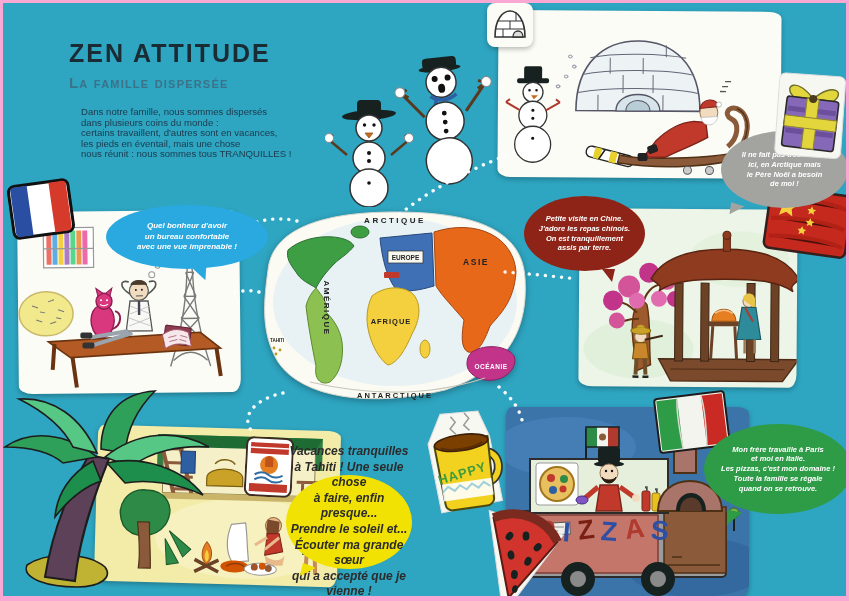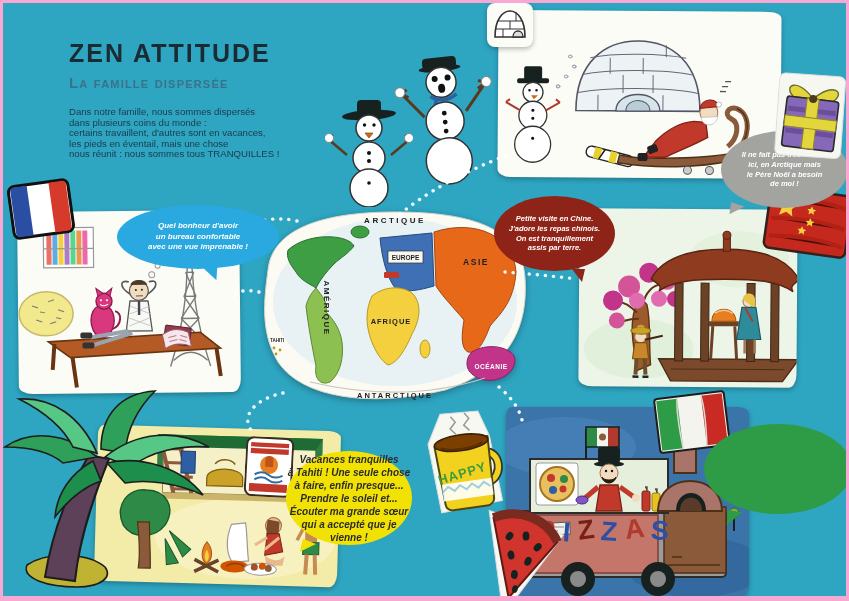--- a/index.html
+++ b/index.html
@@ -5,21 +5,21 @@
   html,body{margin:0;padding:0;background:#e9e9e9;}
   *{box-sizing:border-box;}
   .page{position:relative;width:849px;height:601px;background:#f9a8d4;overflow:hidden;
         font-family:Liberation Sans, sans-serif;}
   .canvas{position:absolute;left:3px;top:3px;right:3px;bottom:5px;background:#2EA5C1;overflow:hidden;}
 
   
   .header{position:absolute;left:66px;top:36px;width:270px;color:#1d3a4d;z-index:2;}
   .title{font-size:25px;font-weight:bold;letter-spacing:2px;color:#1b2b33;margin:0 0 6px 0;}
   .subtitle{font-size:15px;font-weight:bold;font-variant:small-caps;letter-spacing:1.2px;color:#3a7389;margin:0 0 16px 0;}
-  .para{font-size:9.6px;line-height:10.6px;white-space:pre-line;margin:0 0 9px 0;color:#1d3a4d;}
+  .para{font-size:9.6px;line-height:10.6px;white-space:pre-line;margin:0 0 9px 12px;color:#1d3a4d;}
 
   .paper{position:absolute;background:#FCFCF7;box-shadow:0 2px 5px rgba(0,0,0,.28);
          border-radius:6px 12px 8px 14px / 10px 7px 13px 8px;z-index:2;}
   .paper svg{position:absolute;left:0;top:0;}
 
   .bubble{position:absolute;display:flex;align-items:center;justify-content:center;text-align:center;
           font-style:italic;font-weight:bold;border-radius:50%;z-index:6;}
   .bubble-text{white-space:pre-line;line-height:1.3;}
   .tail{position:absolute;width:0;height:0;border-style:solid;}
 
@@ -547,51 +547,56 @@
     <g fill="none" stroke="#fff" stroke-width="3.4" stroke-linecap="round" stroke-dasharray="0.1 8" opacity=".95">
       <path d="M397 211 C422 191 455 170 520 146"></path>
       <path d="M294 218 C276 214 260 216 246 222"></path>
       <path d="M256 289 C248 287 240 287 232 290"></path>
       <path d="M502 269 C526 271 550 273 574 276"></path>
       <path d="M280 390 C252 396 234 414 252 432"></path>
       <path d="M496 384 C510 396 518 408 520 422"></path>
     </g>
   </svg>
 
-  <div class="bubble" style="left:114px;top:202px;width:162px;height:64px;background:#29A9E0;color:#fff;font-size:8px;">
+  <div class="bubble" style="left:103px;top:202px;width:162px;height:64px;background:#29A9E0;color:#fff;font-size:8px;">
     <span class="tail" style="left:88px;bottom:-12px;border-width:14px 4px 0 10px;border-color:#29A9E0 transparent transparent transparent;transform:rotate(-12deg);"></span>
     <span class="bubble-text">Quel bonheur d'avoir
 un bureau confortable
 avec une vue imprenable !</span>
   </div>
 
   <div class="bubble" style="left:718px;top:128px;width:127px;height:77px;background:#A3A3A0;color:#fff;font-size:7.5px;">
     <span class="tail" style="left:8px;bottom:-8px;border-width:12px 12px 0 2px;border-color:#A3A3A0 transparent transparent transparent;transform:rotate(18deg);"></span>
     <span class="bubble-text">Il ne fait pas très chaud,
 ici, en Arctique mais
 le Père Noël a besoin
 de moi !</span>
   </div>
 
-  <div class="bubble" style="left:491px;top:193px;width:121px;height:75px;background:#8E2318;color:#fff;font-size:7.5px;">
+  <div class="bubble" style="left:521px;top:193px;width:121px;height:75px;background:#8E2318;color:#fff;font-size:7.5px;">
     <span class="tail" style="left:78px;bottom:-11px;border-width:13px 3px 0 10px;border-color:#8E2318 transparent transparent transparent;"></span>
     <span class="bubble-text">Petite visite en Chine.
 J'adore les repas chinois.
 On est tranquillement
 assis par terre.</span>
   </div>
 
-  <div class="bubble" style="left:283px;top:448px;width:126px;height:94px;background:#F2E203;color:#2b2b2b;font-size:10px;">
+  <div class="bubble" style="left:283px;top:472px;width:126px;height:94px;background:#F2E203;color:#2b2b2b;font-size:12px;">
     <span class="tail" style="left:14px;bottom:-9px;border-width:13px 12px 0 2px;border-color:#F2E203 transparent transparent transparent;transform:rotate(22deg);"></span>
     <span class="bubble-text">Vacances tranquilles
 à Tahiti ! Une seule chose
 à faire, enfin presque...
 Prendre le soleil et...
 Écouter ma grande sœur
 qui a accepté que je vienne !</span>
   </div>
 
   <div class="bubble" style="left:701px;top:421px;width:148px;height:90px;background:#2E9B47;color:#fff;font-size:7.5px;">
     <span class="tail" style="left:22px;bottom:-12px;border-width:15px 13px 0 2px;border-color:#2E9B47 transparent transparent transparent;transform:rotate(10deg);"></span>
+    <span class="bubble-text">Mon frère travaille à Paris
+et moi en Italie.
+Les pizzas, c'est mon domaine !
+Toute la famille se régale
+quand on se retrouve.</span>
   </div>
 
 </div>
 </div>
 
 </body></html>

